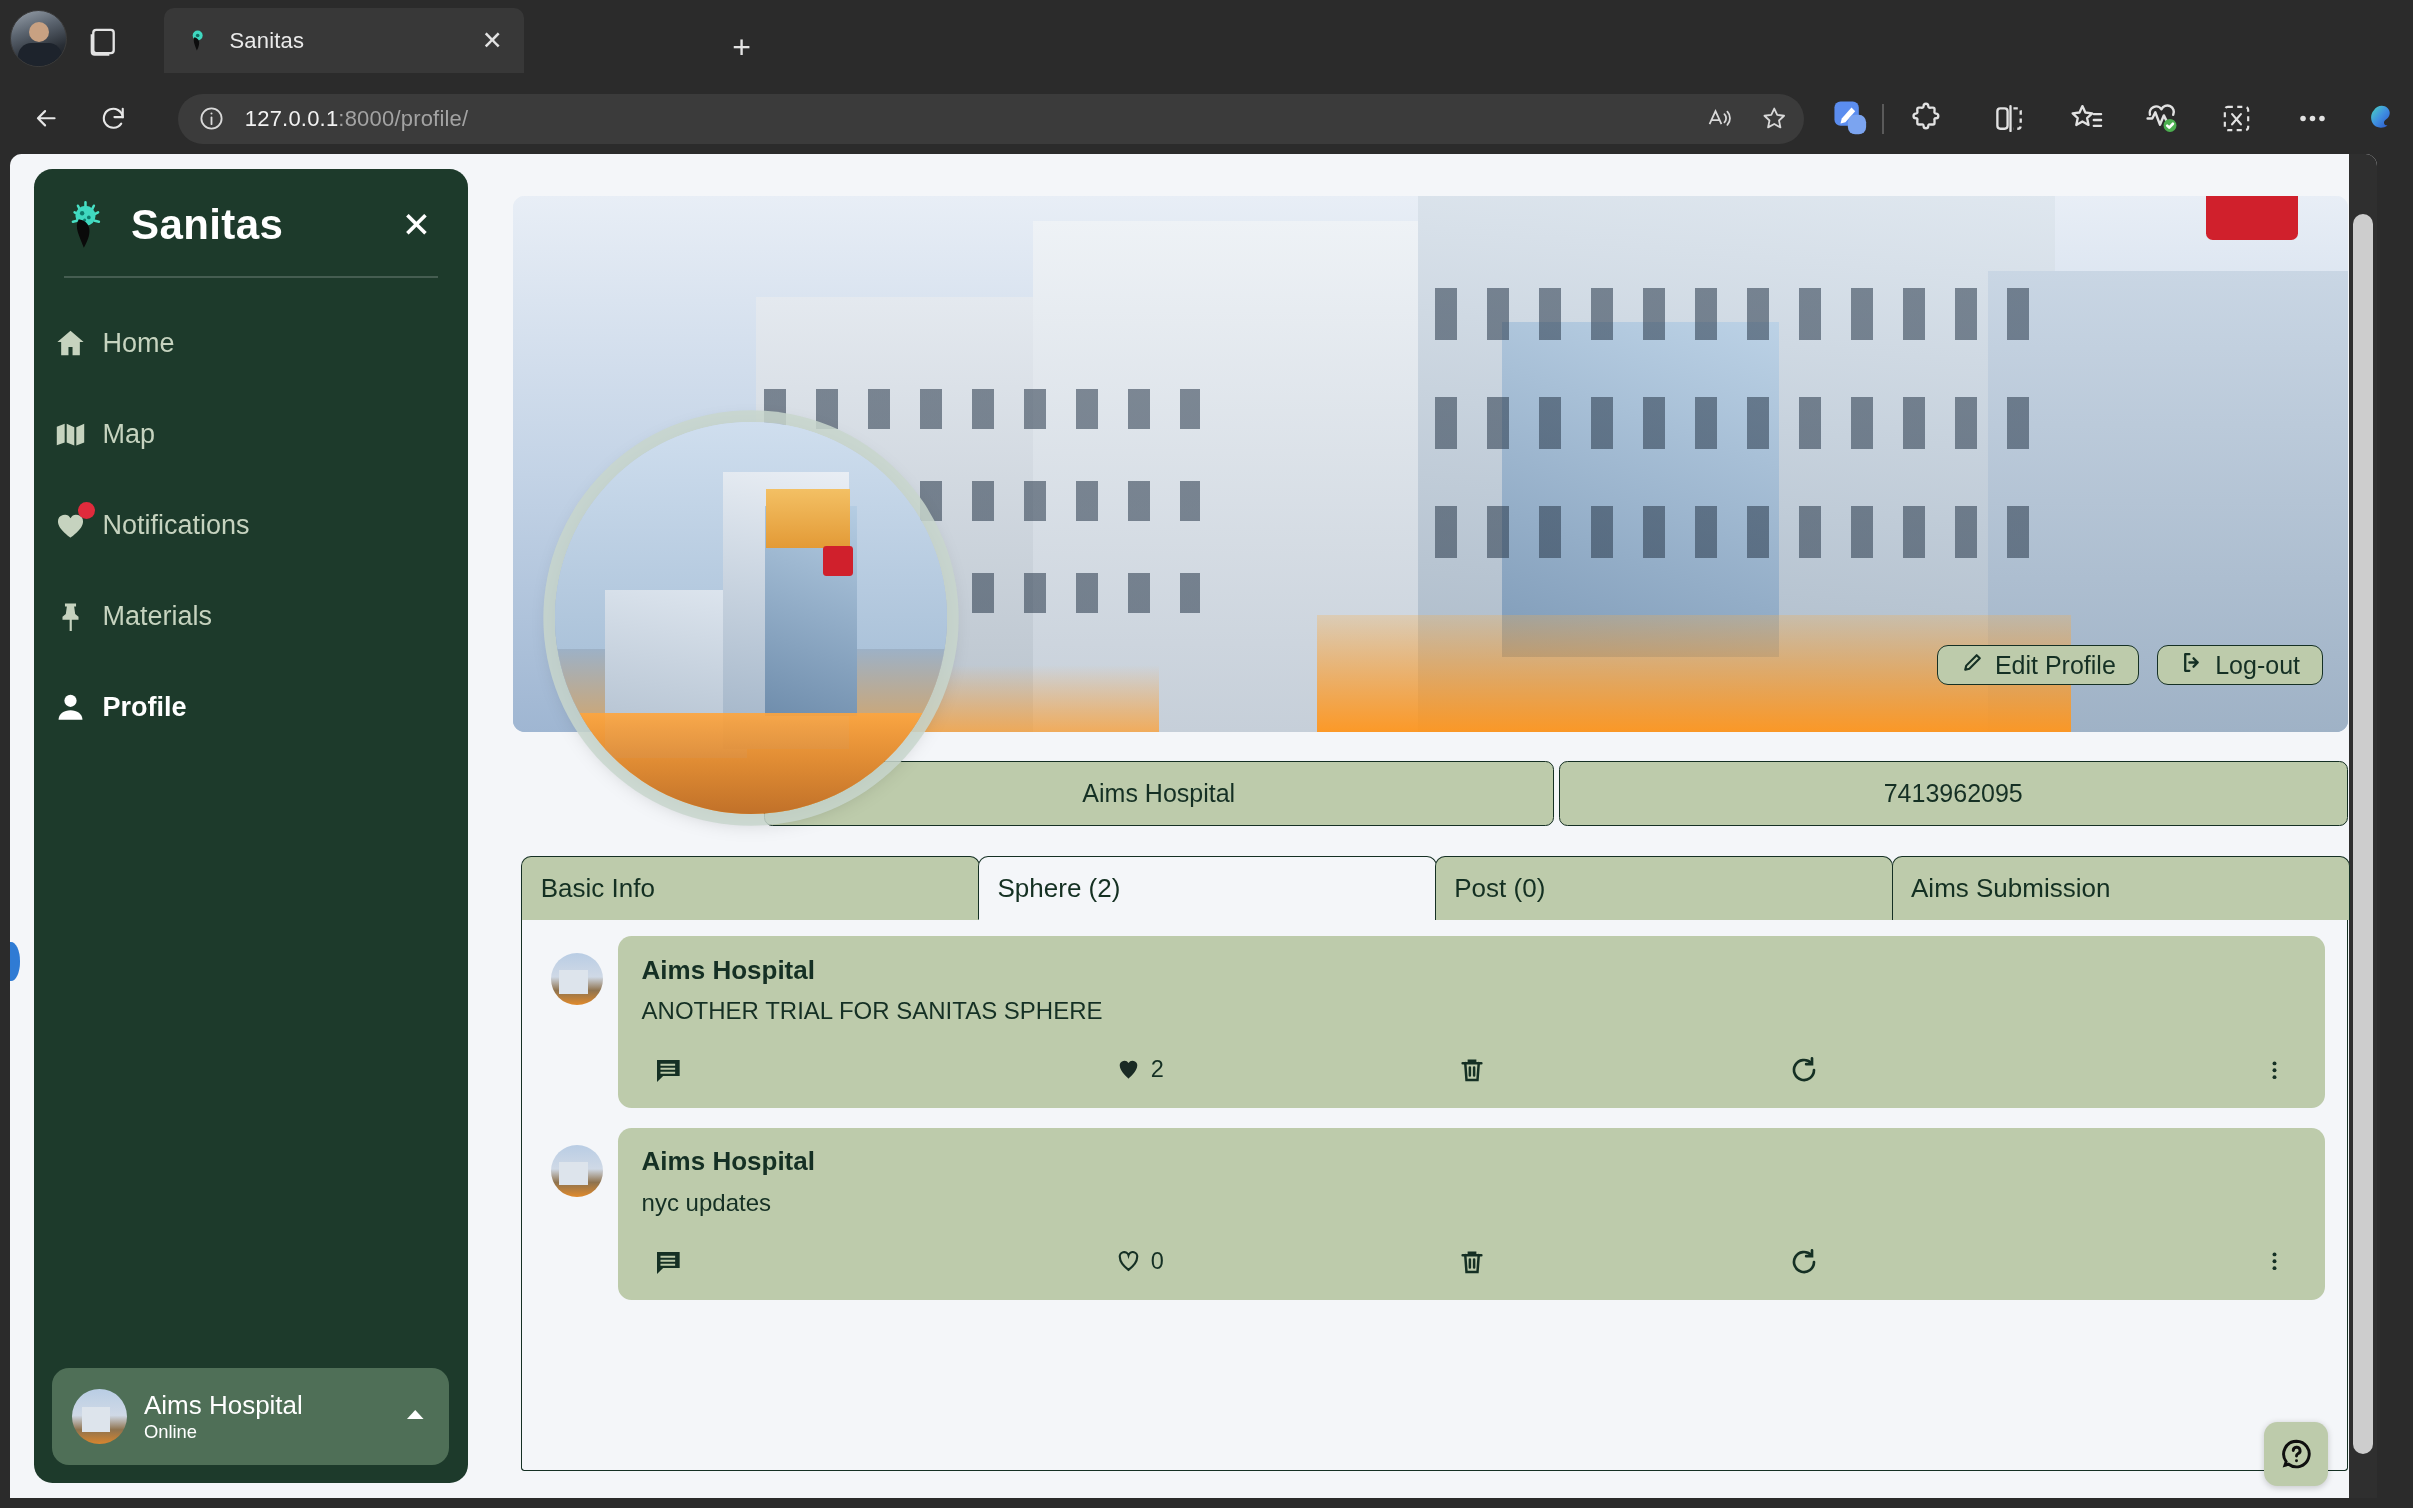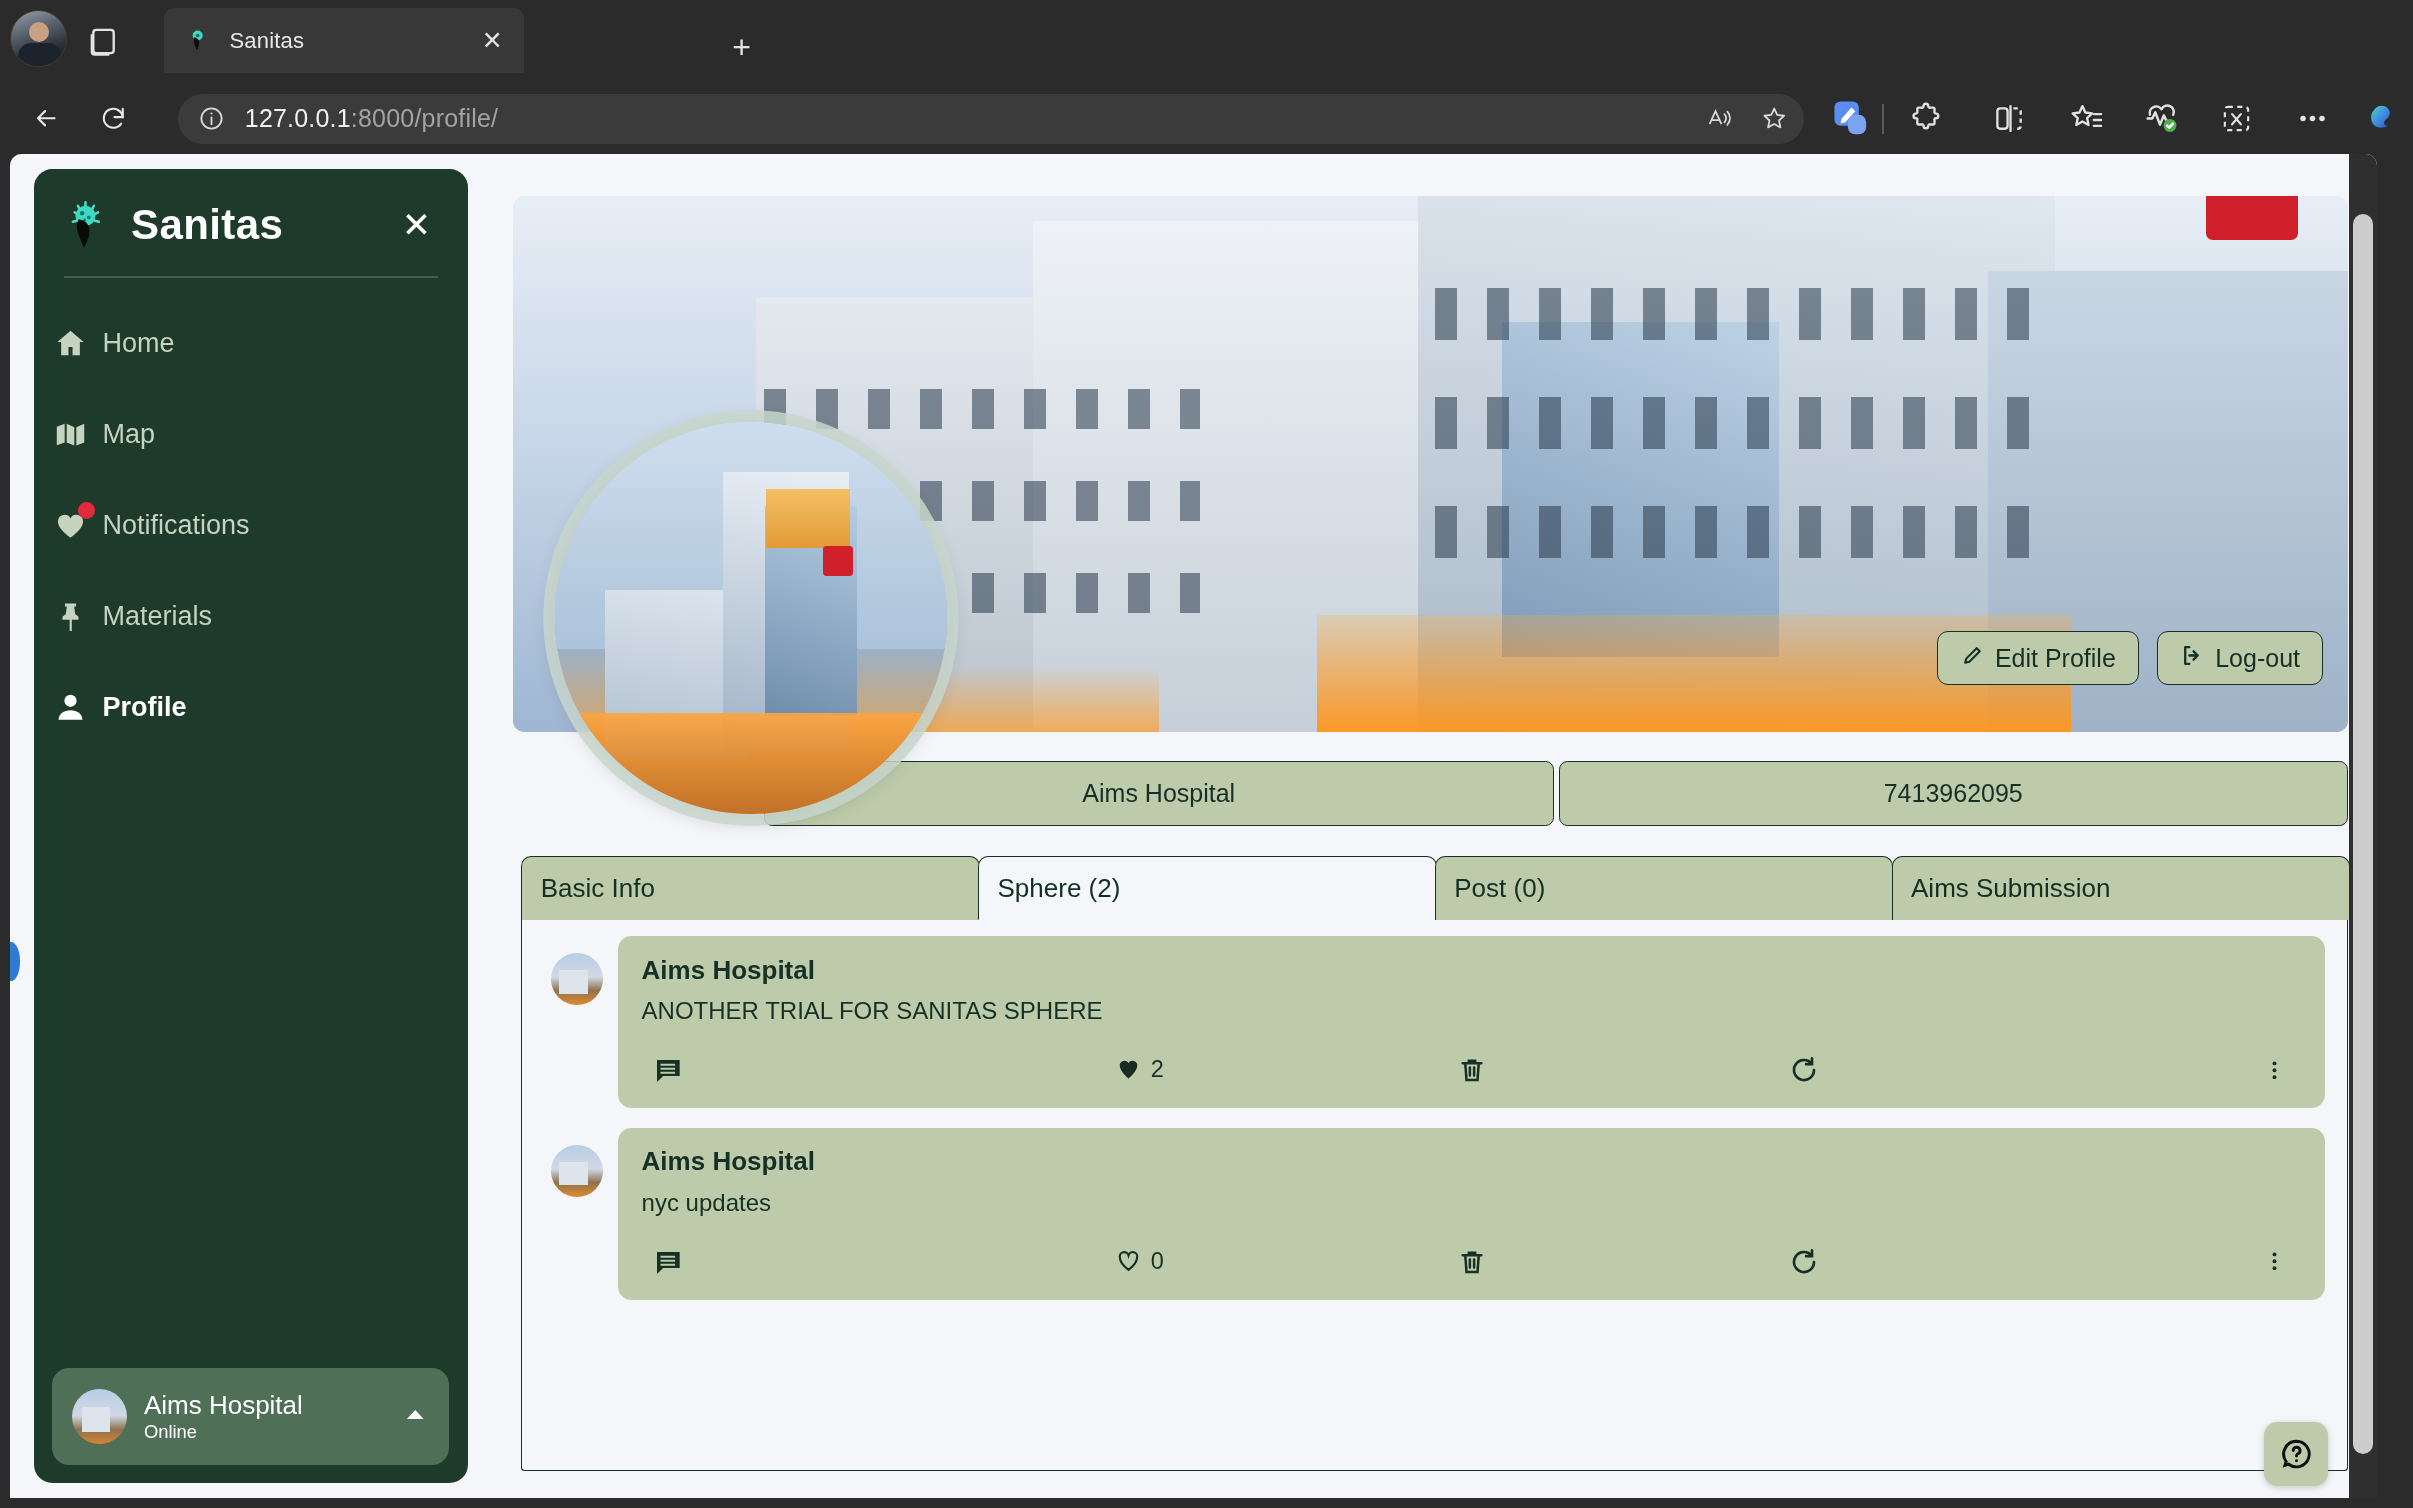--- a/index.html
+++ b/index.html
@@ -65,21 +65,21 @@
   }
   #back-btn { left: 22px; }
   #reload-btn { left: 89px; }
 
   #omnibox {
     position: absolute; left: 178px; top: 11.7px; width: 1626px; height: 50px;
     background: #3b3b3b; border-radius: 25px; display: flex; align-items: center;
   }
   #info-icon { margin-left: 18.4px; width: 30px; height: 30px; display:flex; align-items:center; justify-content:center; cursor:pointer;}
   #url-text {
-    margin-left: 18.4px; color: #f2f2f2; font-size: 25px; letter-spacing: 0.2px;
+    margin-left: 18.4px; color: #f2f2f2; font-size: 22px; letter-spacing: 0.2px;
     font-family: "Liberation Sans", sans-serif; flex: 1;
   }
   #url-text .dim { color: #a3a3a3; }
   .omni-right { width: 49px; height: 49px; display:flex; align-items:center; justify-content:center; cursor:pointer; margin-right: 5px;}
 
   .toolbar-btn {
     position: absolute; top: 11.7px; width: 49px; height: 49px;
     display:flex; align-items:center; justify-content:center; cursor: pointer; border-radius: 6.7px;
   }
   #tb-split { position: absolute; top: 22px; left: 1882px; width: 1.7px; height: 30px; background: #5a5a5a; }
@@ -179,21 +179,21 @@
   #cover .wr1 { left: 922px; top: 92px; width: 603px; height: 52px; }
   #cover .wr2 { left: 922px; top: 201px; width: 603px; height: 52px; }
   #cover .wr3 { left: 922px; top: 310px; width: 603px; height: 52px; }
   #cover .wr4 { left: 251px; top: 193px; width: 436px; height: 40px; }
   #cover .wr5 { left: 251px; top: 285px; width: 436px; height: 40px; }
   #cover .wr6 { left: 251px; top: 377px; width: 436px; height: 40px; }
 
   #cover-actions { position: absolute; right: 25px; bottom: 47px; display: flex; gap: 18.4px; z-index: 5;}
   .cover-btn {
     background: #bdcbab; color: #153024; border: 1.7px solid #153024; border-radius: 11px;
-    height: 54px; padding: 0 22px; font-size: 25px; display: flex; align-items: center; gap: 10px;
+    height: 40px; padding: 0 22px; font-size: 25px; display: flex; align-items: center; gap: 10px;
     cursor: pointer; font-family: "Liberation Sans", sans-serif;
   }
 
   
   #avatar-big {
     position: absolute; left: 42px; top: 268px; width: 392px; height: 392px;
     border-radius: 50%; overflow: hidden; z-index: 6;
     box-shadow: 0 0 0 11.7px rgba(200,214,205,.85), 0 5px 22px rgba(0,0,0,.25);
     background: linear-gradient(180deg,#cddcec 0%, #b6c9de 40%, #9db1c6 58%, #e6a14a 86%, #f5a83a 100%);
   }

